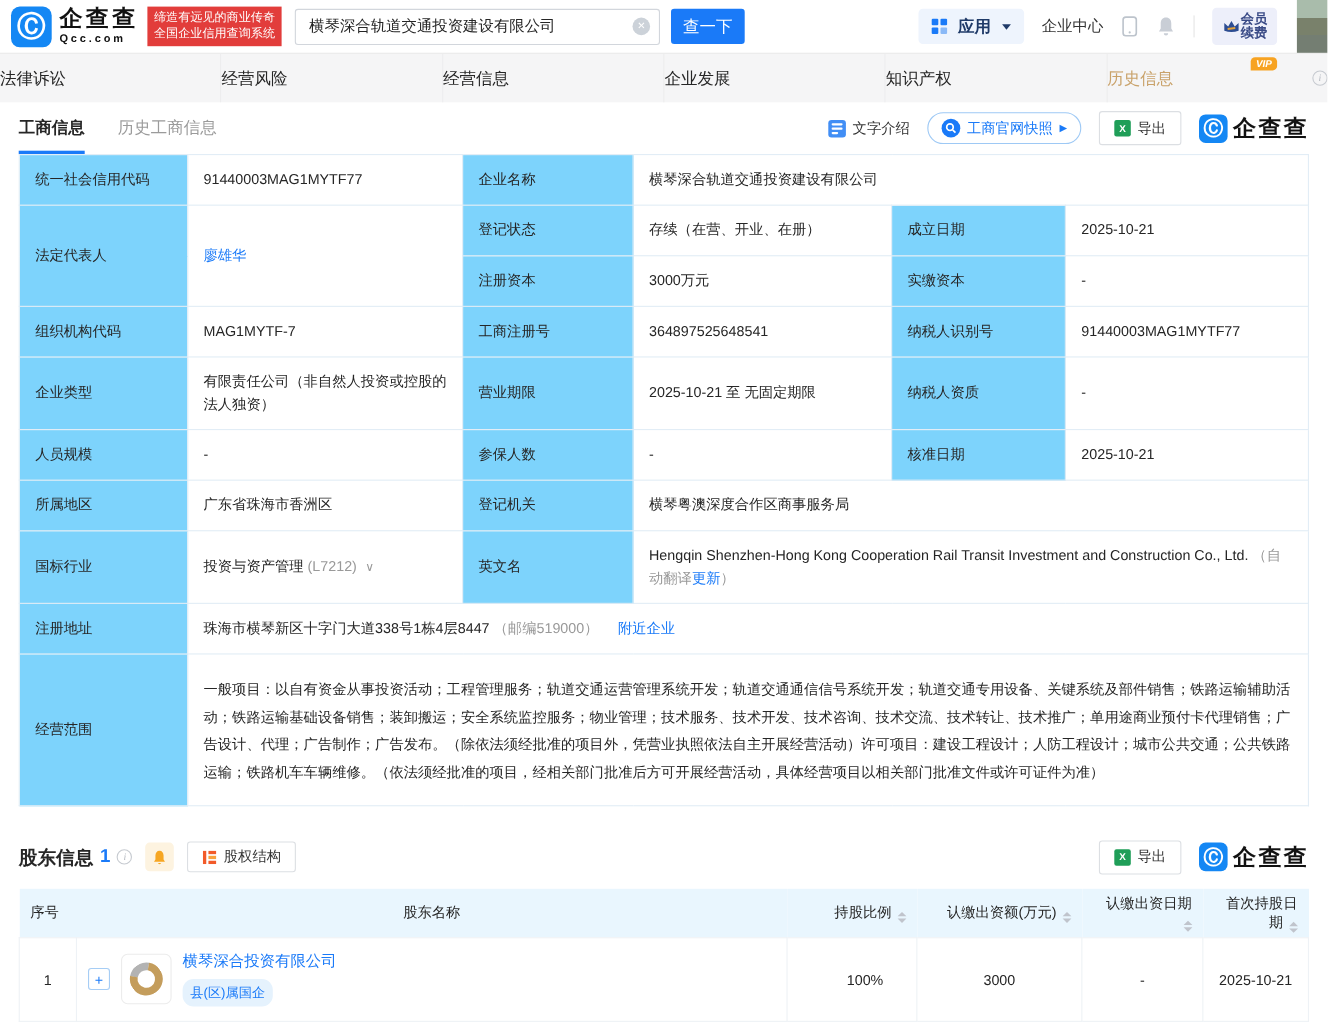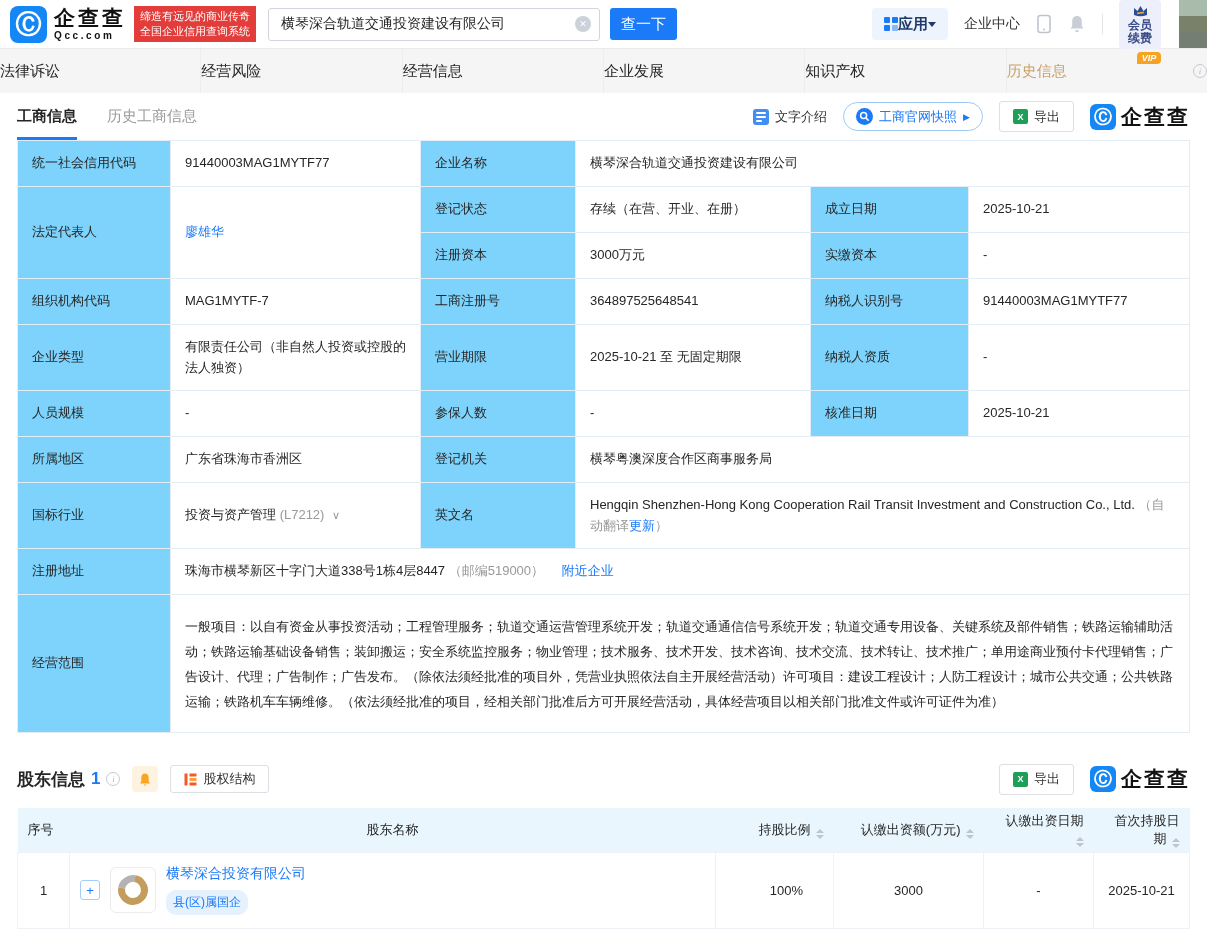--- a/index.html
+++ b/index.html
@@ -19,33 +19,33 @@
             padding:3px 6px; text-align:center; white-space:nowrap; }
   .search-wrap { margin-left:12px; position:relative; }
   .search-input { width:332px; height:33px; border:1px solid #d2d6dc; border-radius:3px;
                   padding:0 32px 0 12px; font-size:14px; color:#262626; outline:none;
                   font-family:"Liberation Sans","DejaVu Sans",sans-serif; }
   .clear-btn { position:absolute; right:9px; top:8px; width:16px; height:16px; border-radius:50%;
                background:#ccd2d9; color:#fff; font-size:9px; display:flex; align-items:center; justify-content:center; cursor:pointer; }
   .search-btn { margin-left:10px; width:67px; height:32px; background:#1a7af8; color:#fff; border:none;
                 border-radius:3px; font-size:15px; cursor:pointer; font-family:inherit; }
   .top-right { margin-left:auto; display:flex; align-items:center; gap:16px; }
-  .apps-chip { display:flex; align-items:center; gap:0; background:#eef4fd; border-radius:4px;
+  .apps-chip { display:flex; align-items:center; gap:10px; background:#eef4fd; border-radius:4px;
                height:32px; padding:0 12px; cursor:pointer; }
   .grid-ico { width:14px; height:14px; display:grid; grid-template-columns:6px 6px; grid-template-rows:6px 6px; gap:2px; }
   .grid-ico i { background:#1a7af8; border-radius:1px; }
   .grid-ico i:last-child { background:#8ab9f7; }
   .apps-chip span { font-size:15px; font-weight:700; color:#1f3a68; }
   .caret-down { width:0; height:0; border-left:4px solid transparent; border-right:4px solid transparent;
                 border-top:5px solid #1f3a68; }
   .ent-center { font-size:14px; color:#333; cursor:pointer; }
   .icon-btn { display:flex; align-items:center; cursor:pointer; }
   .vdiv { width:1px; height:20px; background:#e5e5e5; }
   .member-chip { display:flex; align-items:center; background:#edeffa; border-radius:4px;
-                 padding:4px 9px; cursor:pointer;flex-direction:column; }
+                 padding:4px 9px; cursor:pointer; }
   .member-chip .txt { font-size:12px; line-height:13px; font-weight:700; color:#394a86; }
   .avatar { width:28px; height:48px; margin-left:2px;
             background:linear-gradient(180deg,#a9bcab 0%,#a9bcab 34%,#79816b 34%,#79816b 67%,#747e72 67%); cursor:pointer; }
 
   
   .tabbar { height:45px; display:flex; background:#f5f5f6; border-top:1px solid #ebebeb; }
   .tab { flex:1; display:flex; align-items:center; justify-content:space-between; font-size:15px; color:#262626;
          cursor:pointer; border-right:1px solid #ededee; position:relative; }
   .tab:last-child { border-right:none; }
   .tab.active { background:#fff; color:#1a7af8; font-weight:700; }

